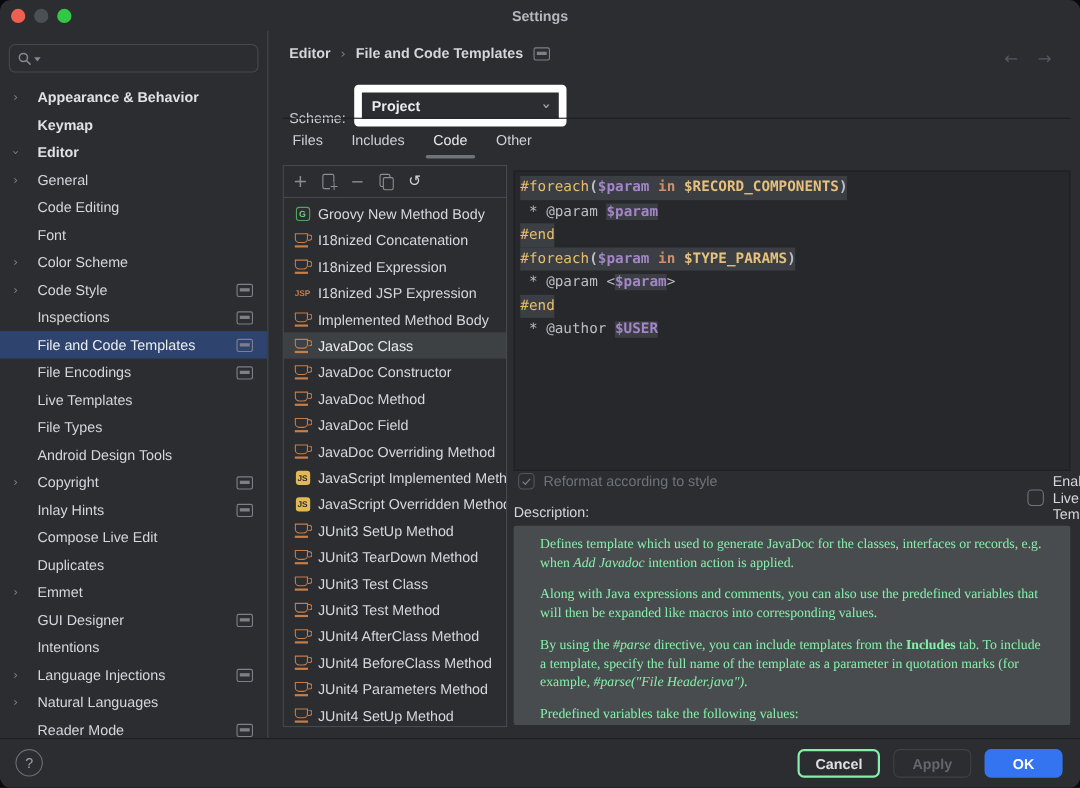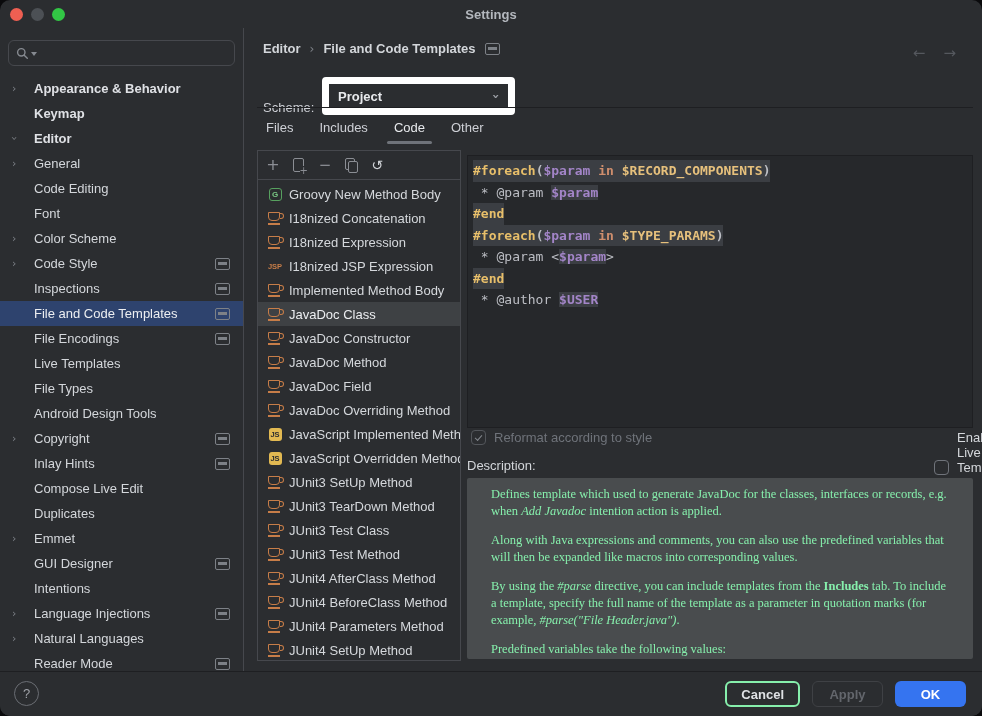--- a/index.html
+++ b/index.html
@@ -64,30 +64,30 @@
   .badge-js{width:13px;height:13px;border-radius:3px;background:var(--js-icon-bg);color:#2b2d30;font-size:7.5px;font-weight:700;display:flex;align-items:center;justify-content:center}
   .badge-jsp{color:var(--java-icon);font-size:7.5px;font-weight:700}
   .cup{position:relative;width:10px;height:7px;border:1.4px solid var(--java-icon);border-radius:0 0 4px 4px;border-top-width:1.6px;margin:-4px 3px 0 0}
   .cup::before{content:"";position:absolute;right:-5px;top:0;width:3px;height:4px;border:1.4px solid var(--java-icon);border-left:none;border-radius:0 3px 3px 0}
   .cup::after{content:"";position:absolute;left:-1px;width:12px;bottom:-5px;height:1.6px;background:var(--java-icon)}
   
   .editor{position:absolute;left:222px;top:127px;right:9px;height:273px;background:var(--editor-bg);border:1px solid #1e1f22;box-sizing:border-box;padding:4px 0 0 5px;font-family:"DejaVu Sans Mono","Liberation Mono",monospace;font-size:13px;line-height:21.5px;overflow:hidden;cursor:text}
   .code-line{height:21.5px;white-space:pre}
   .line-inner{display:inline-block}
   .code-line.line-bg .line-inner{background:var(--line-highlight);font-weight:700}
-  .tok-dir{color:var(--directive);font-weight:700}
+  .tok-dir{color:var(--directive);font-weight:400}
   .tok-punct{color:#bcbec4}
   .tok-var{color:var(--variable)}
   .tok-kw{color:var(--keyword)}
   .tok-const{color:var(--constant)}
   .tok-txt{color:#bcbec4}
   .tok-varbg{color:var(--variable);background:var(--line-highlight);font-weight:700}
   
   .opt-row{position:absolute;top:402px;left:222px;right:9px;height:28px}
-  .opt{position:absolute;display:flex;align-items:flex-end;gap:8px}
+  .opt{position:absolute;display:flex;align-items:center;gap:8px}
   .opt-reformat{left:4px}
   .opt-live{left:467px}
   .checkbox{width:15px;height:15px;border-radius:4px;box-sizing:border-box;position:relative;flex:none}
   .checkbox.off{border:1.6px solid #70747b}
   .checkbox.disabled{border:1.6px solid #53565b}
   .checkbox.checked::after{content:"";position:absolute;left:2.5px;top:3.5px;width:6px;height:3px;border-left:1.7px solid #83878d;border-bottom:1.7px solid #83878d;transform:rotate(-48deg)}
   .opt-reformat .opt-label{color:#6f737a}
   .opt-live .opt-label{color:#d5d8dc}
   .desc-label{position:absolute;left:222px;top:430px;color:#d3d6da}
   .desc-box{position:absolute;left:222px;right:9px;top:450px;height:181px;background:var(--description-bg);border-radius:2px;padding:8px 24px;box-sizing:border-box;font-family:Liberation Serif, serif;font-size:12.5px;line-height:17px;color:#86efac;overflow:hidden}

